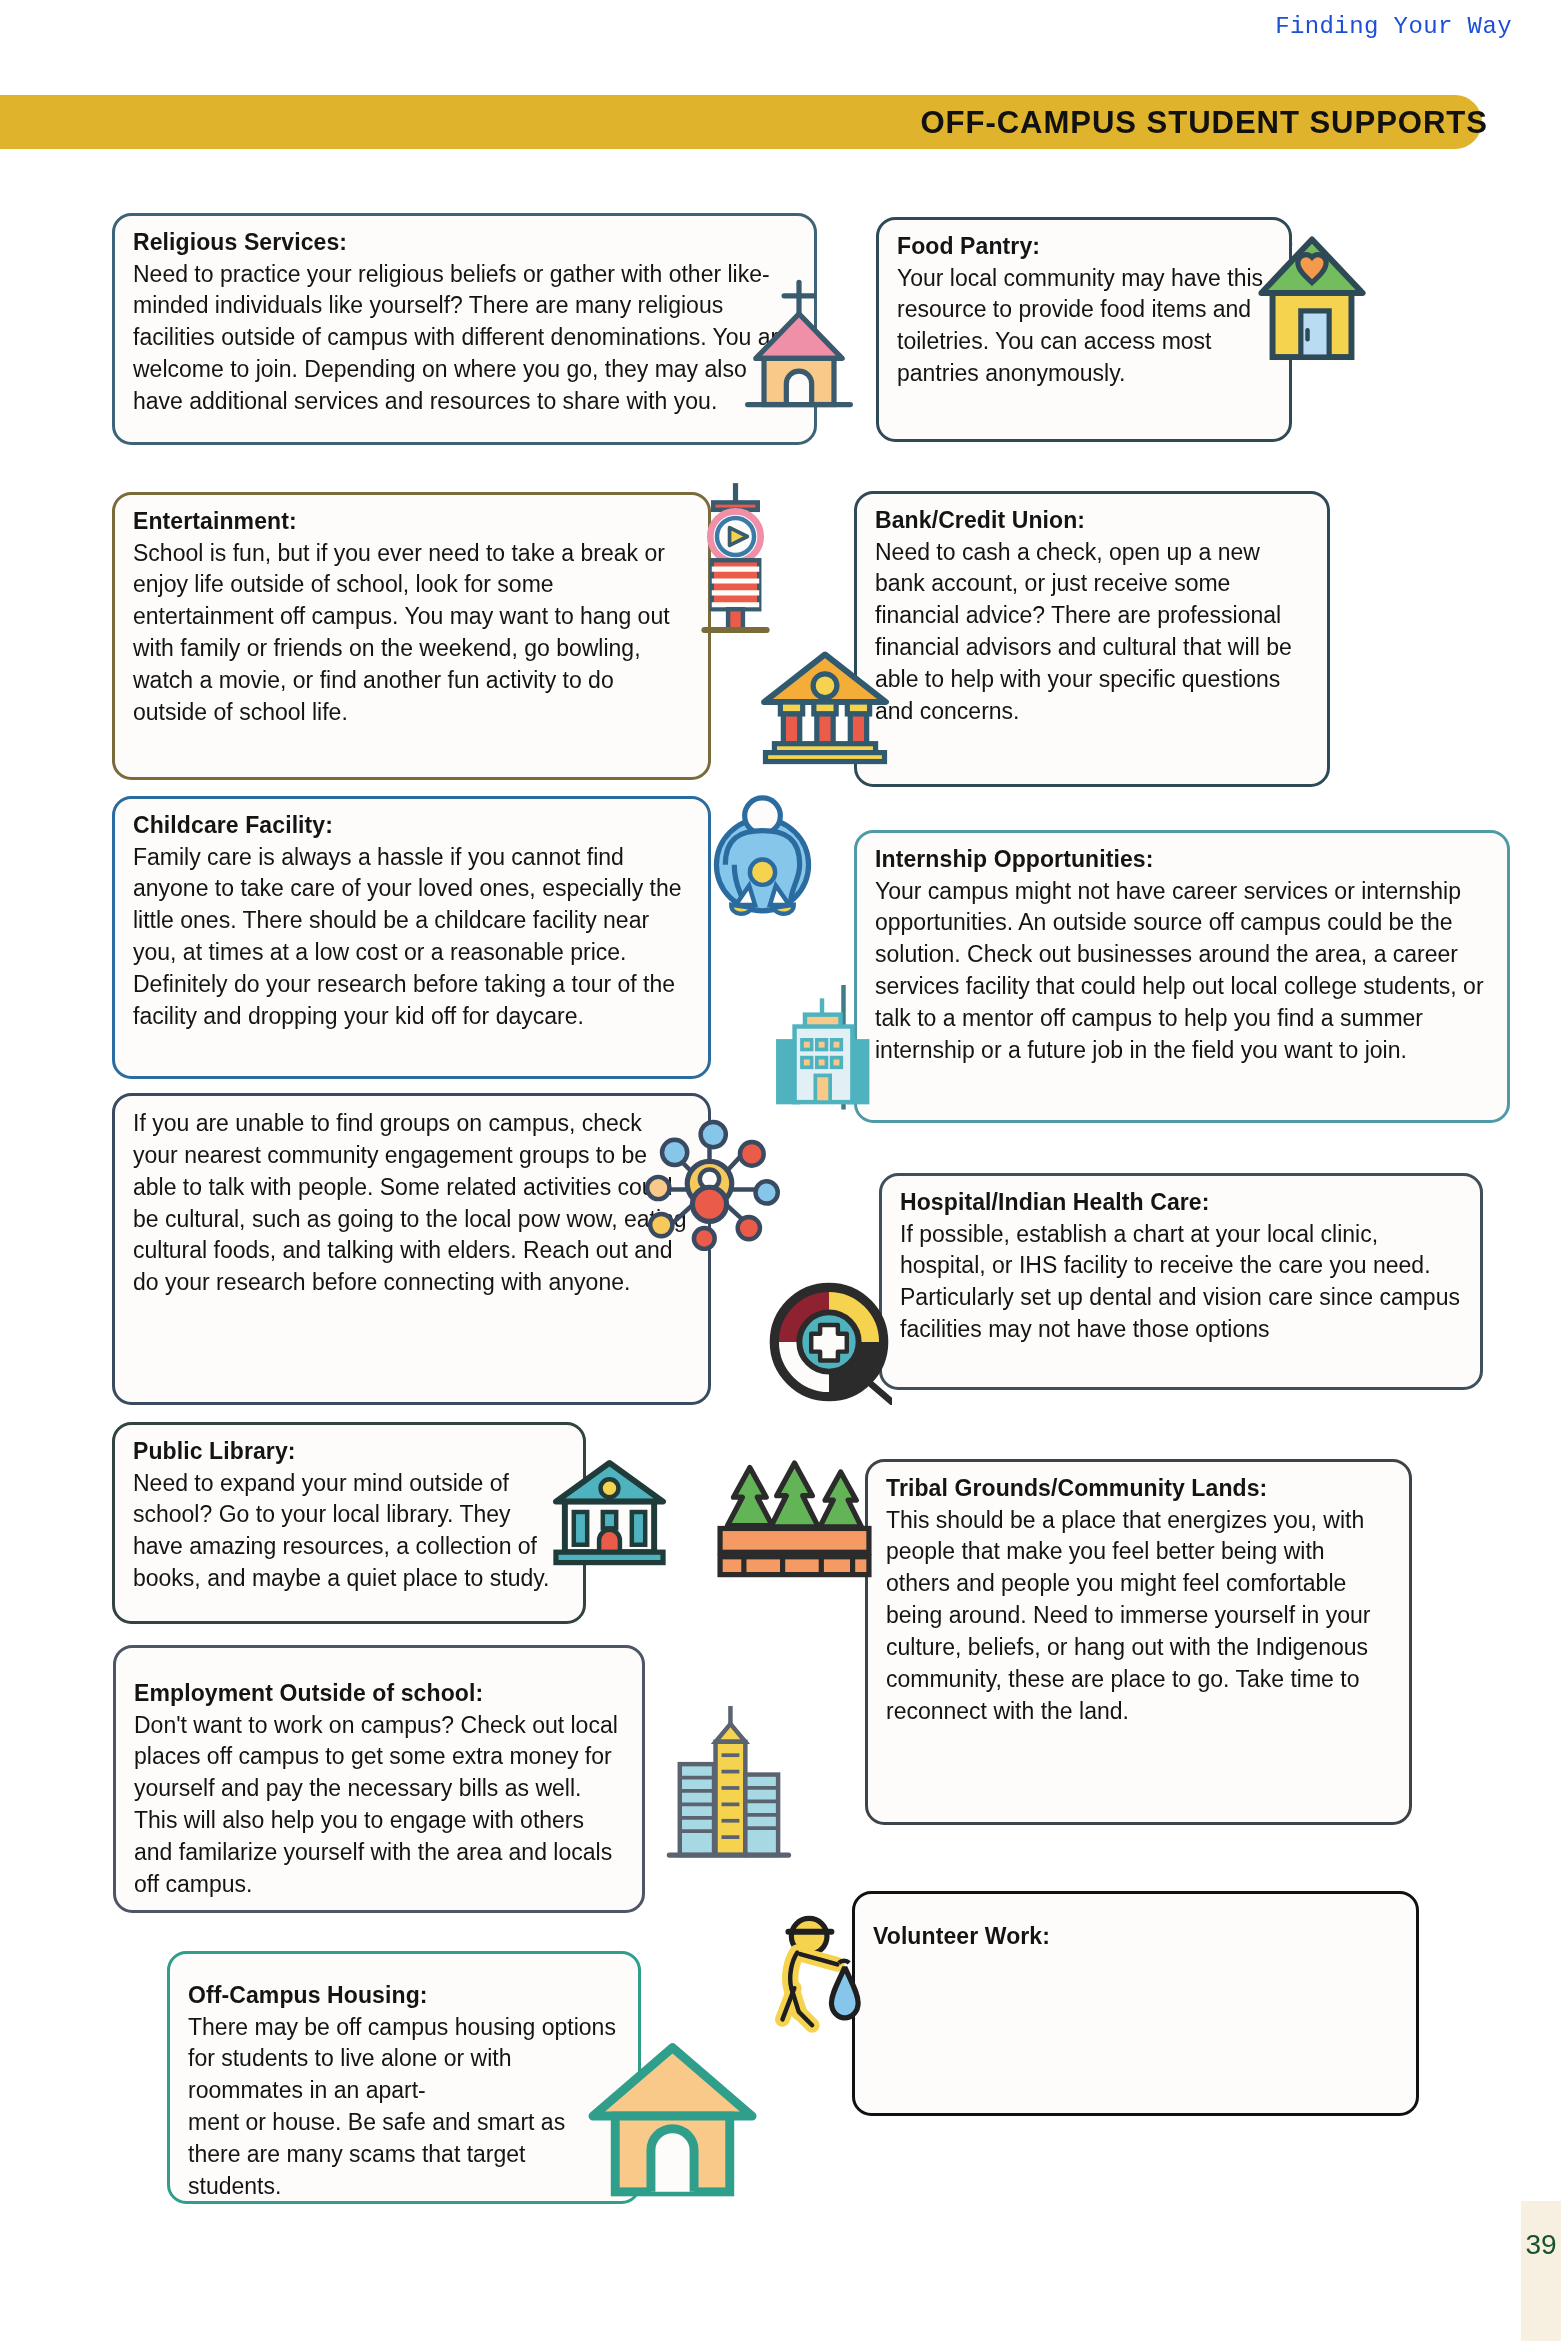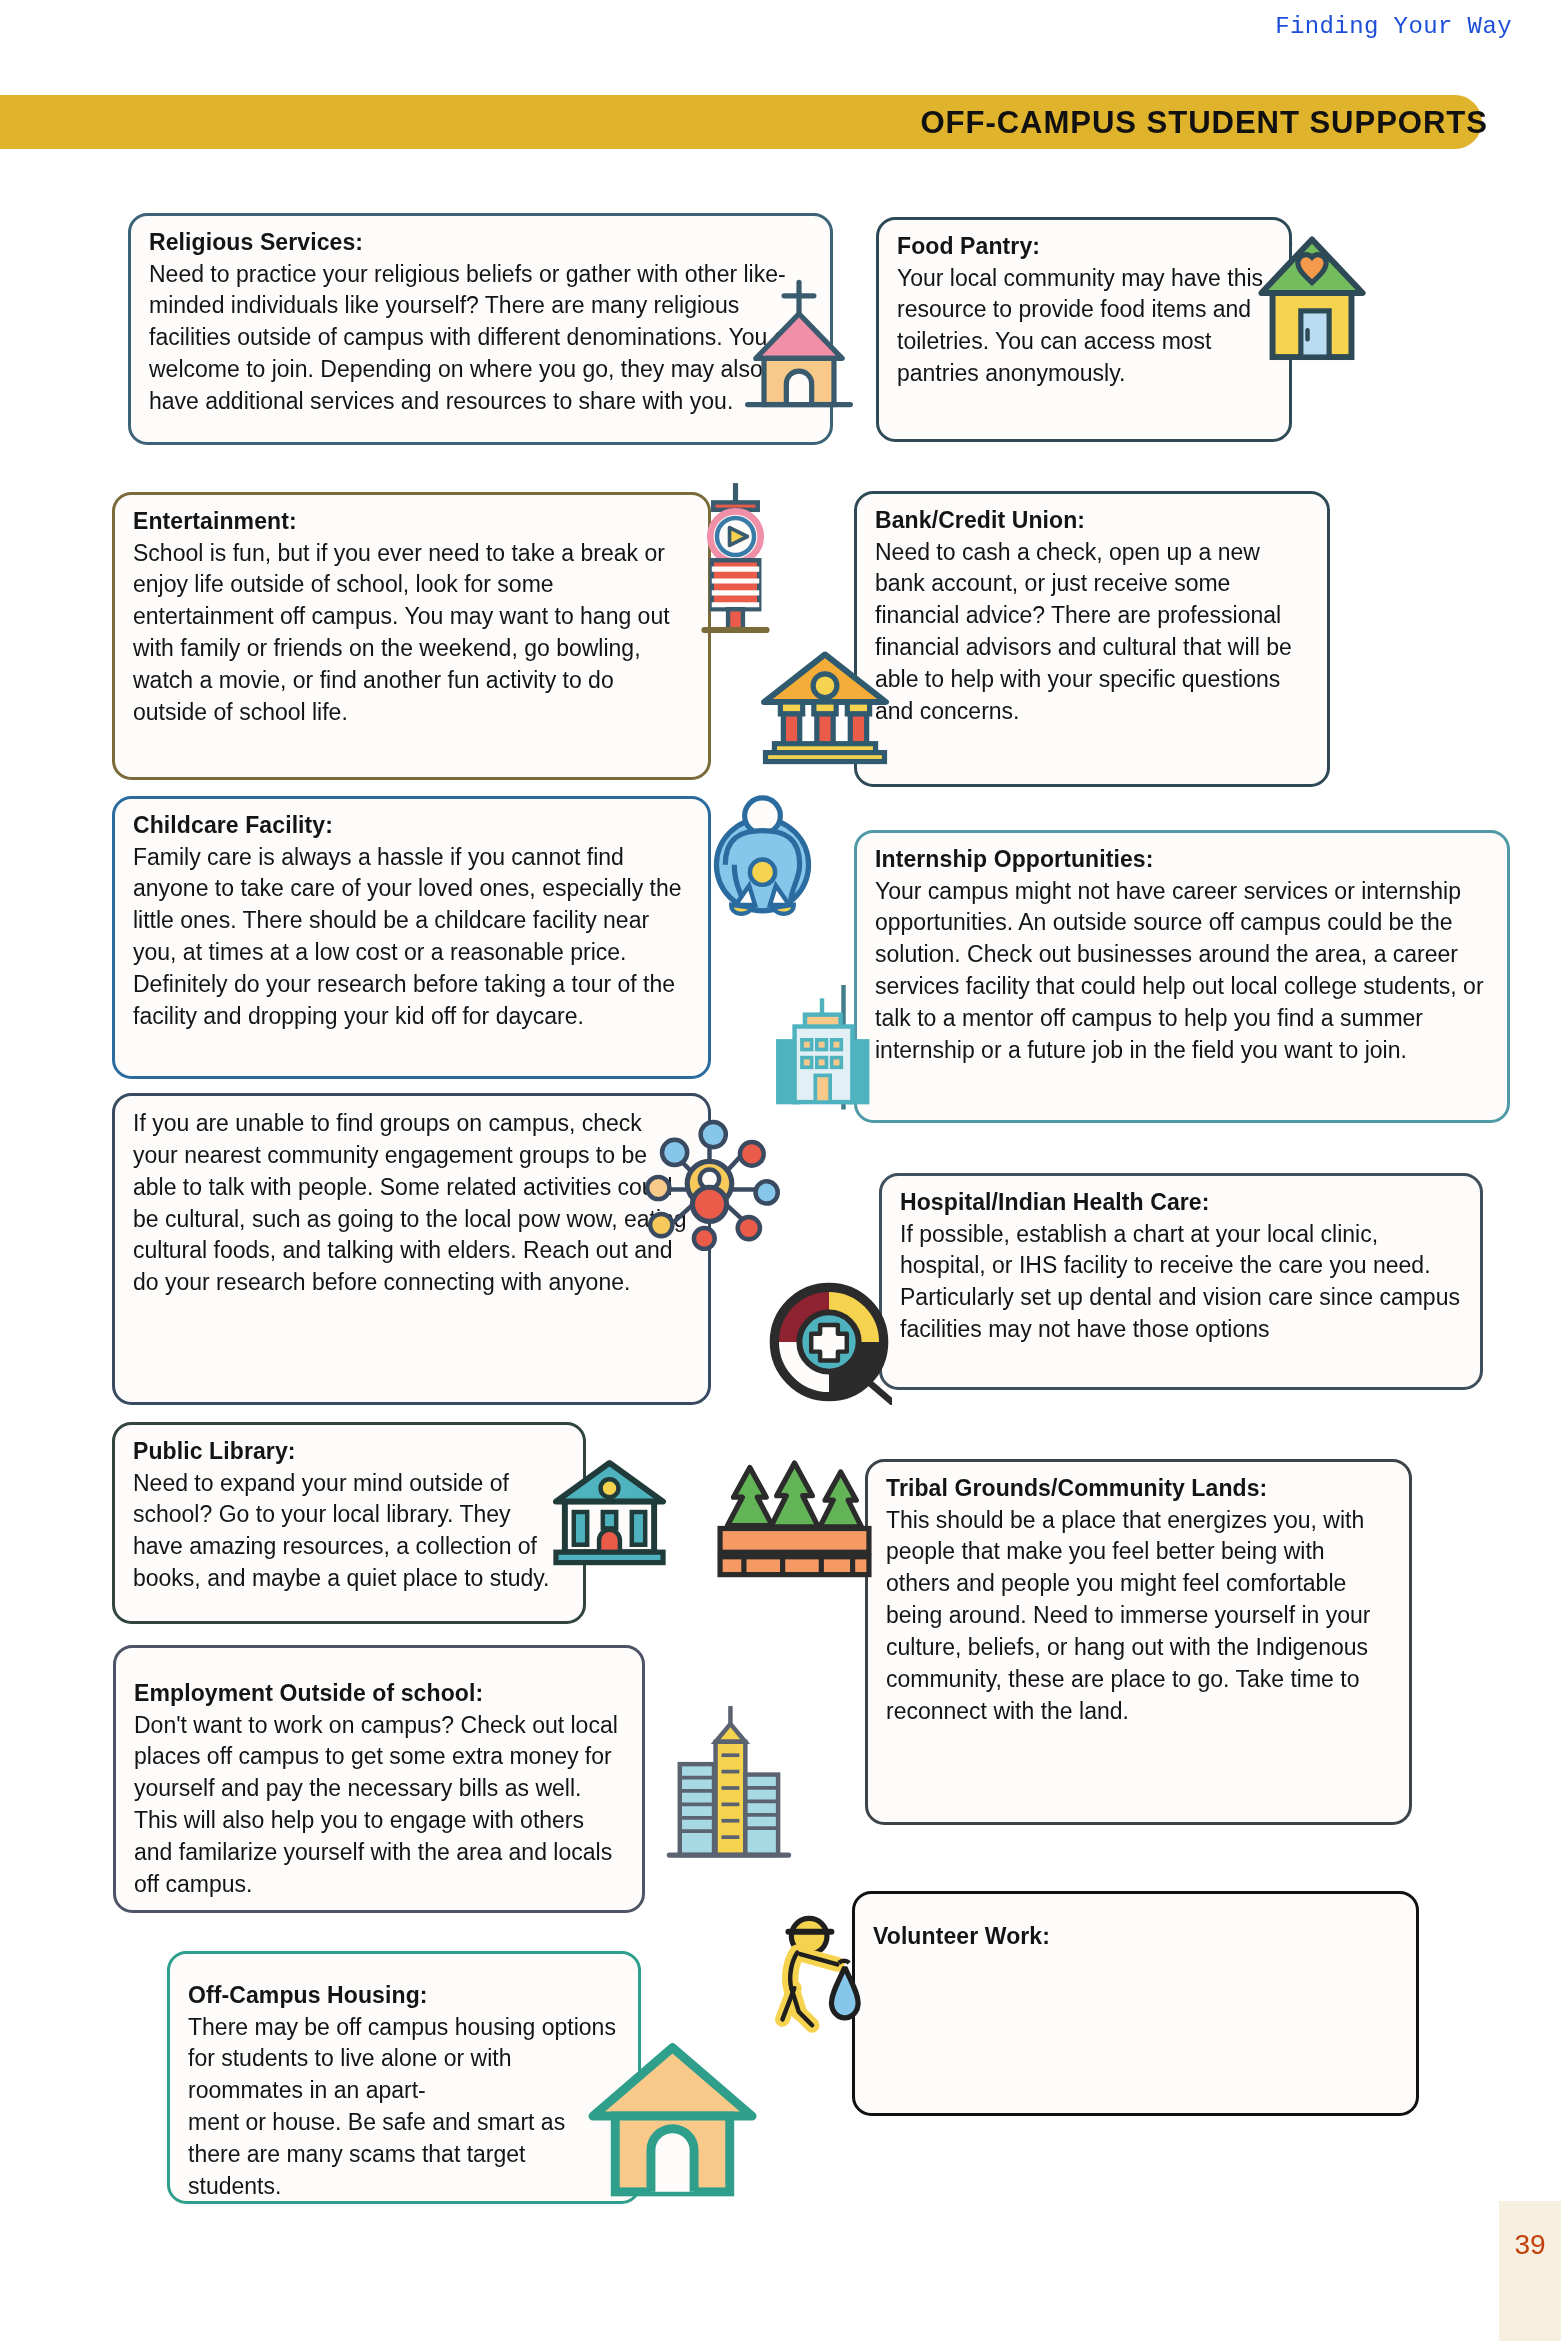--- a/index.html
+++ b/index.html
@@ -52,46 +52,46 @@
   }
   .card .body{
     font-size:23px;
     color:#141414;
     line-height:1.385;
     letter-spacing:0px;
     white-space:pre-line;
   }
 
   
-  .c-religious   {border-color:#3c6377;margin-left:16px;}
+  .c-religious   {border-color:#3c6377;}
   .c-food        {border-color:#2f4a57;}
   .c-entertain   {border-color:#7a6b3b;}
   .c-bank        {border-color:#2f4a57;}
   .c-childcare   {border-color:#2a6ba0;}
   .c-internship  {border-color:#4f9aa6;}
   .c-community   {border-color:#3a4a60;}
   .c-hospital    {border-color:#3f4f5c;}
   .c-library     {border-color:#31443f;}
   .c-tribal      {border-color:#3d4449;}
   .c-employment  {border-color:#4d5566;}
   .c-volunteer   {border-color:#111111;}
   .c-housing     {border-color:#2f9e8b;}
 
   
   .icon{position:absolute;z-index:6;}
   .icon.behind{z-index:2;}
 
   
   .pagenum{
     position:absolute;right:0px;bottom:0px;
-    width:62px;height:141px;
+    width:40px;height:141px;
     background:#f7efe0;
     display:flex;align-items:flex-start;justify-content:center;
     padding-top:28px;box-sizing:border-box;
-    font-size:28px;color:#c2410c;
+    font-size:28px;color:#14532d;
   }
 </style>
 </head>
 <body>
 
 <div class="page">
 
   <div class="running-head">Finding Your Way</div>
 
   <div class="banner" style="background: rgb(224, 179, 44);">

